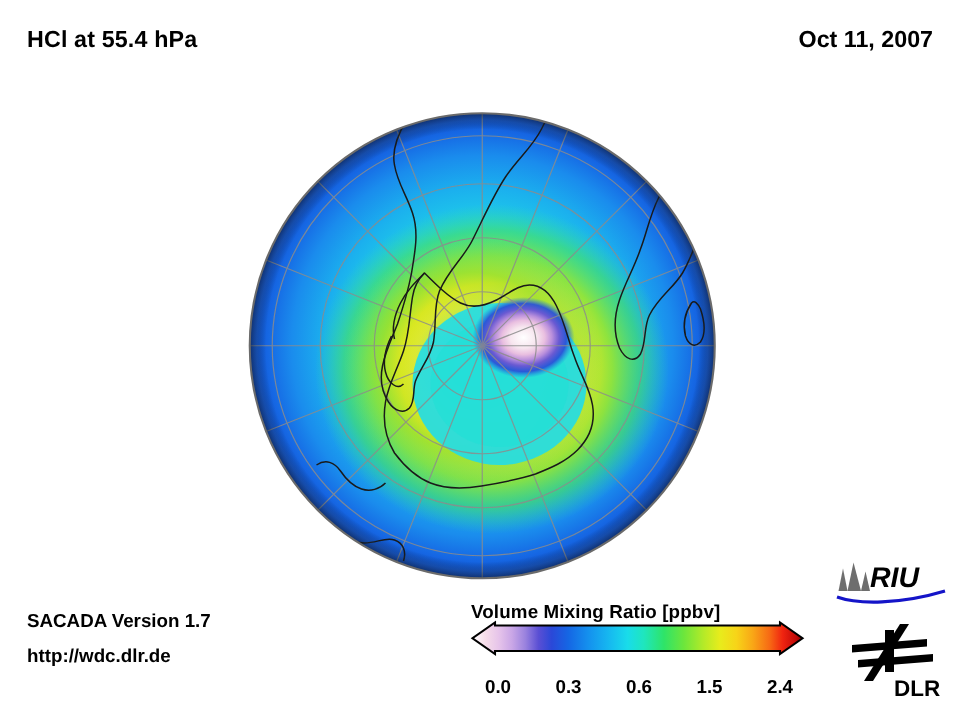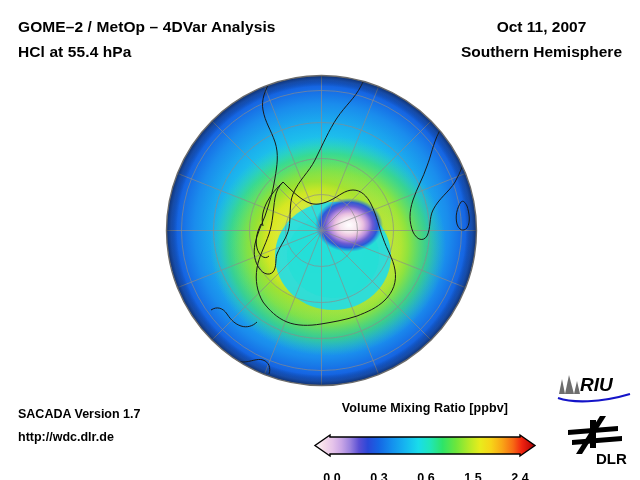--- a/index.html
+++ b/index.html
@@ -62,23 +62,22 @@
   
   #legend {
     position: absolute;
     left: 314px;
     top: 401px;
     width: 222px;
   }
   #legend-title {
     font-size: 12.5px;
     font-weight: bold;
-    text-align: center;
     letter-spacing: 0.1px;
-    margin-bottom: 20px;
+    margin-bottom: 0;
     white-space: nowrap;
   }
   #legend-bar-svg { display: block; }
   #legend-ticks {
     position: relative;
     height: 18px;
     margin-top: 14px;
   }
   #legend-ticks span {
     position: absolute;
@@ -103,27 +102,25 @@
     top: 414px;
     width: 66px;
     height: 54px;
   }
   svg { overflow: visible; }
 </style>
 </head>
 <body>
 
 <div class="hdr-left">
-  <div>GOME–2 / MetOp – 4DVar Analysis</div>
   <div>HCl at 55.4 hPa</div>
 </div>
 
 <div class="hdr-right">
   <div>Oct 11, 2007</div>
-  <div>Southern Hemisphere</div>
 </div>
 
 <div id="globe-wrap">
   <svg id="globe-svg" width="313" height="313" viewBox="0 0 313 313">
     <defs>
       <clipPath id="discClip">
         <circle cx="156.5" cy="156.5" r="155"></circle>
       </clipPath>
 
       <radialGradient id="baseField" cx="50%" cy="50%" r="50%">

